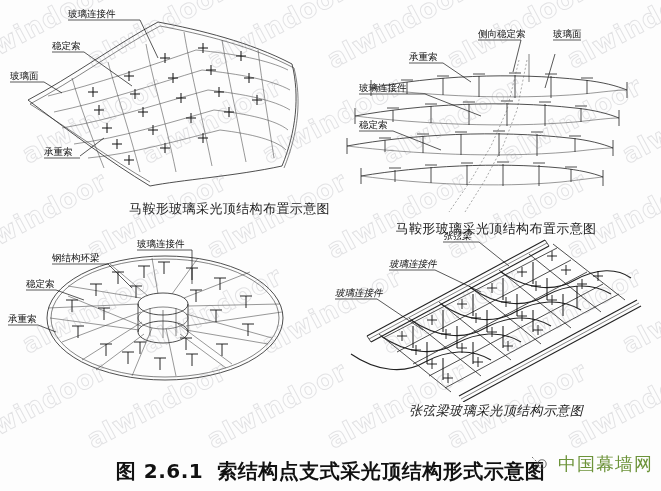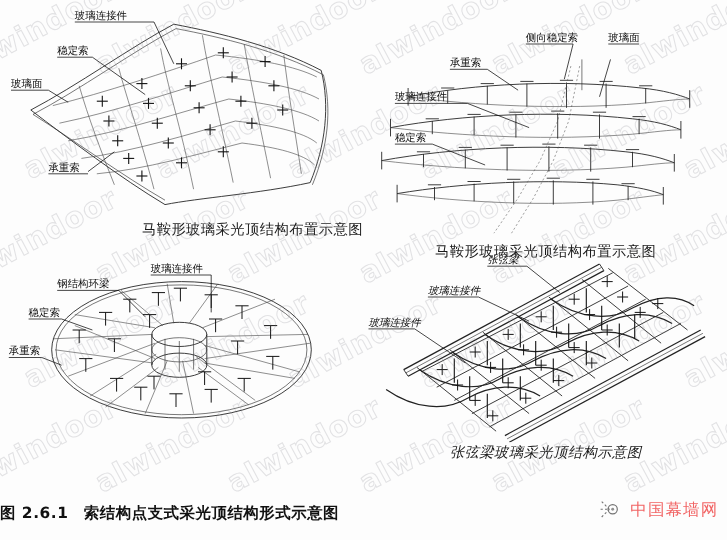--- a/index.html
+++ b/index.html
@@ -30,30 +30,30 @@
 
   .cap{position:absolute;width:100%;text-align:center;
        font-family:"DejaVu Sans","Liberation Sans",sans-serif;
        font-size:13px;color:#1a1a1a;letter-spacing:.4px;white-space:nowrap;}
   #cap1{left:0;top:200px;text-align:right;}
   #cap2{left:0;top:200px;}
   #cap3{left:0;top:176px;}
   #cap4{left:0;top:176px;}
 
   
-  #fig-title{position:absolute;left:0;top:458px;width:661px;
-             font-size:14px;font-weight:bold;color:#111;letter-spacing:.5px;
+  #fig-title{position:absolute;left:0;top:458px;width:661px;text-align:center;
+             font-size:20px;font-weight:bold;color:#111;letter-spacing:.5px;
              z-index:7;}
   #fig-title .num{margin-right:14px;}
 
   
   #site-logo{position:absolute;right:8px;top:452px;display:flex;
              align-items:center;gap:5px;z-index:7;opacity:.82;}
   #site-logo .glyph{width:24px;height:22px;display:block;}
-  #site-logo .txt{font-size:15px;color:#ef4444;letter-spacing:1px;}
+  #site-logo .txt{font-size:18px;color:#4d7c0f;letter-spacing:1px;}
 
   
   .ln{stroke:#222;fill:none;stroke-width:.8;}
   .ln-thin{stroke:#333;fill:none;stroke-width:.6;}
   .ln-cable{stroke:#444;fill:none;stroke-width:.55;}
   .ln-dash{stroke:#555;fill:none;stroke-width:.5;stroke-dasharray:2 2;}
   .ln-lead{stroke:#111;fill:none;stroke-width:.7;}
   .ln-beam{stroke:#222;fill:none;stroke-width:1.1;}
   .lbl{font-family:"DejaVu Sans","Liberation Sans",sans-serif;font-size:9.5px;
        fill:#0d0d0d;}

